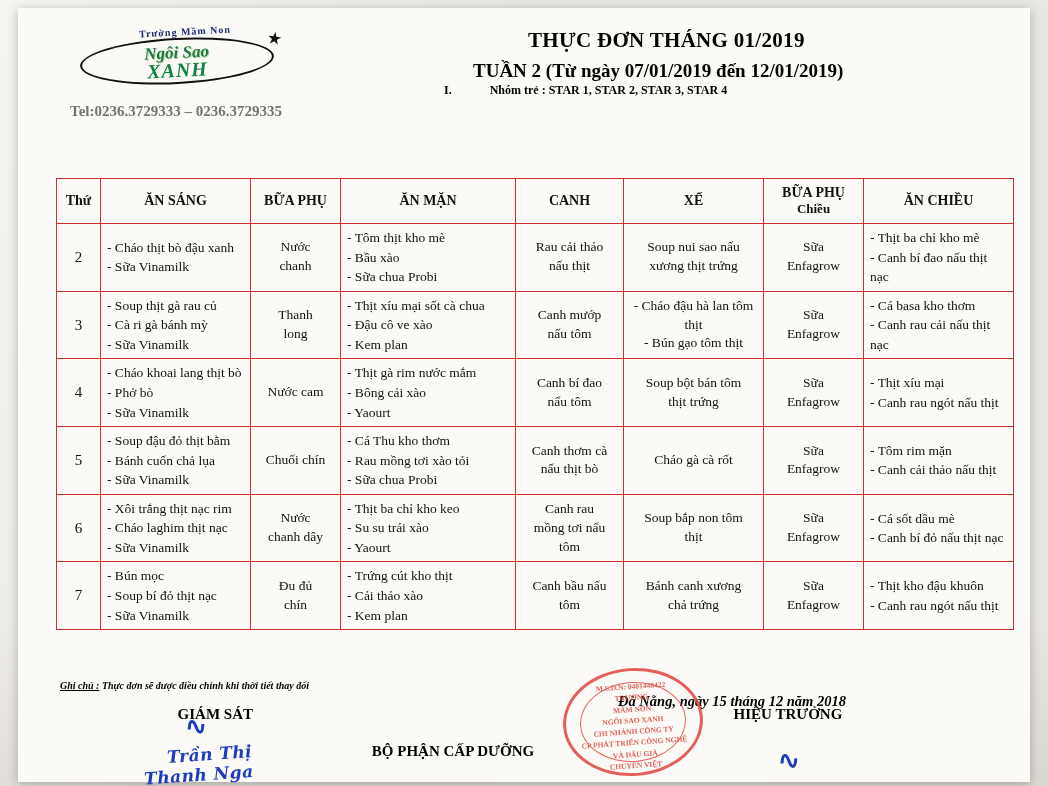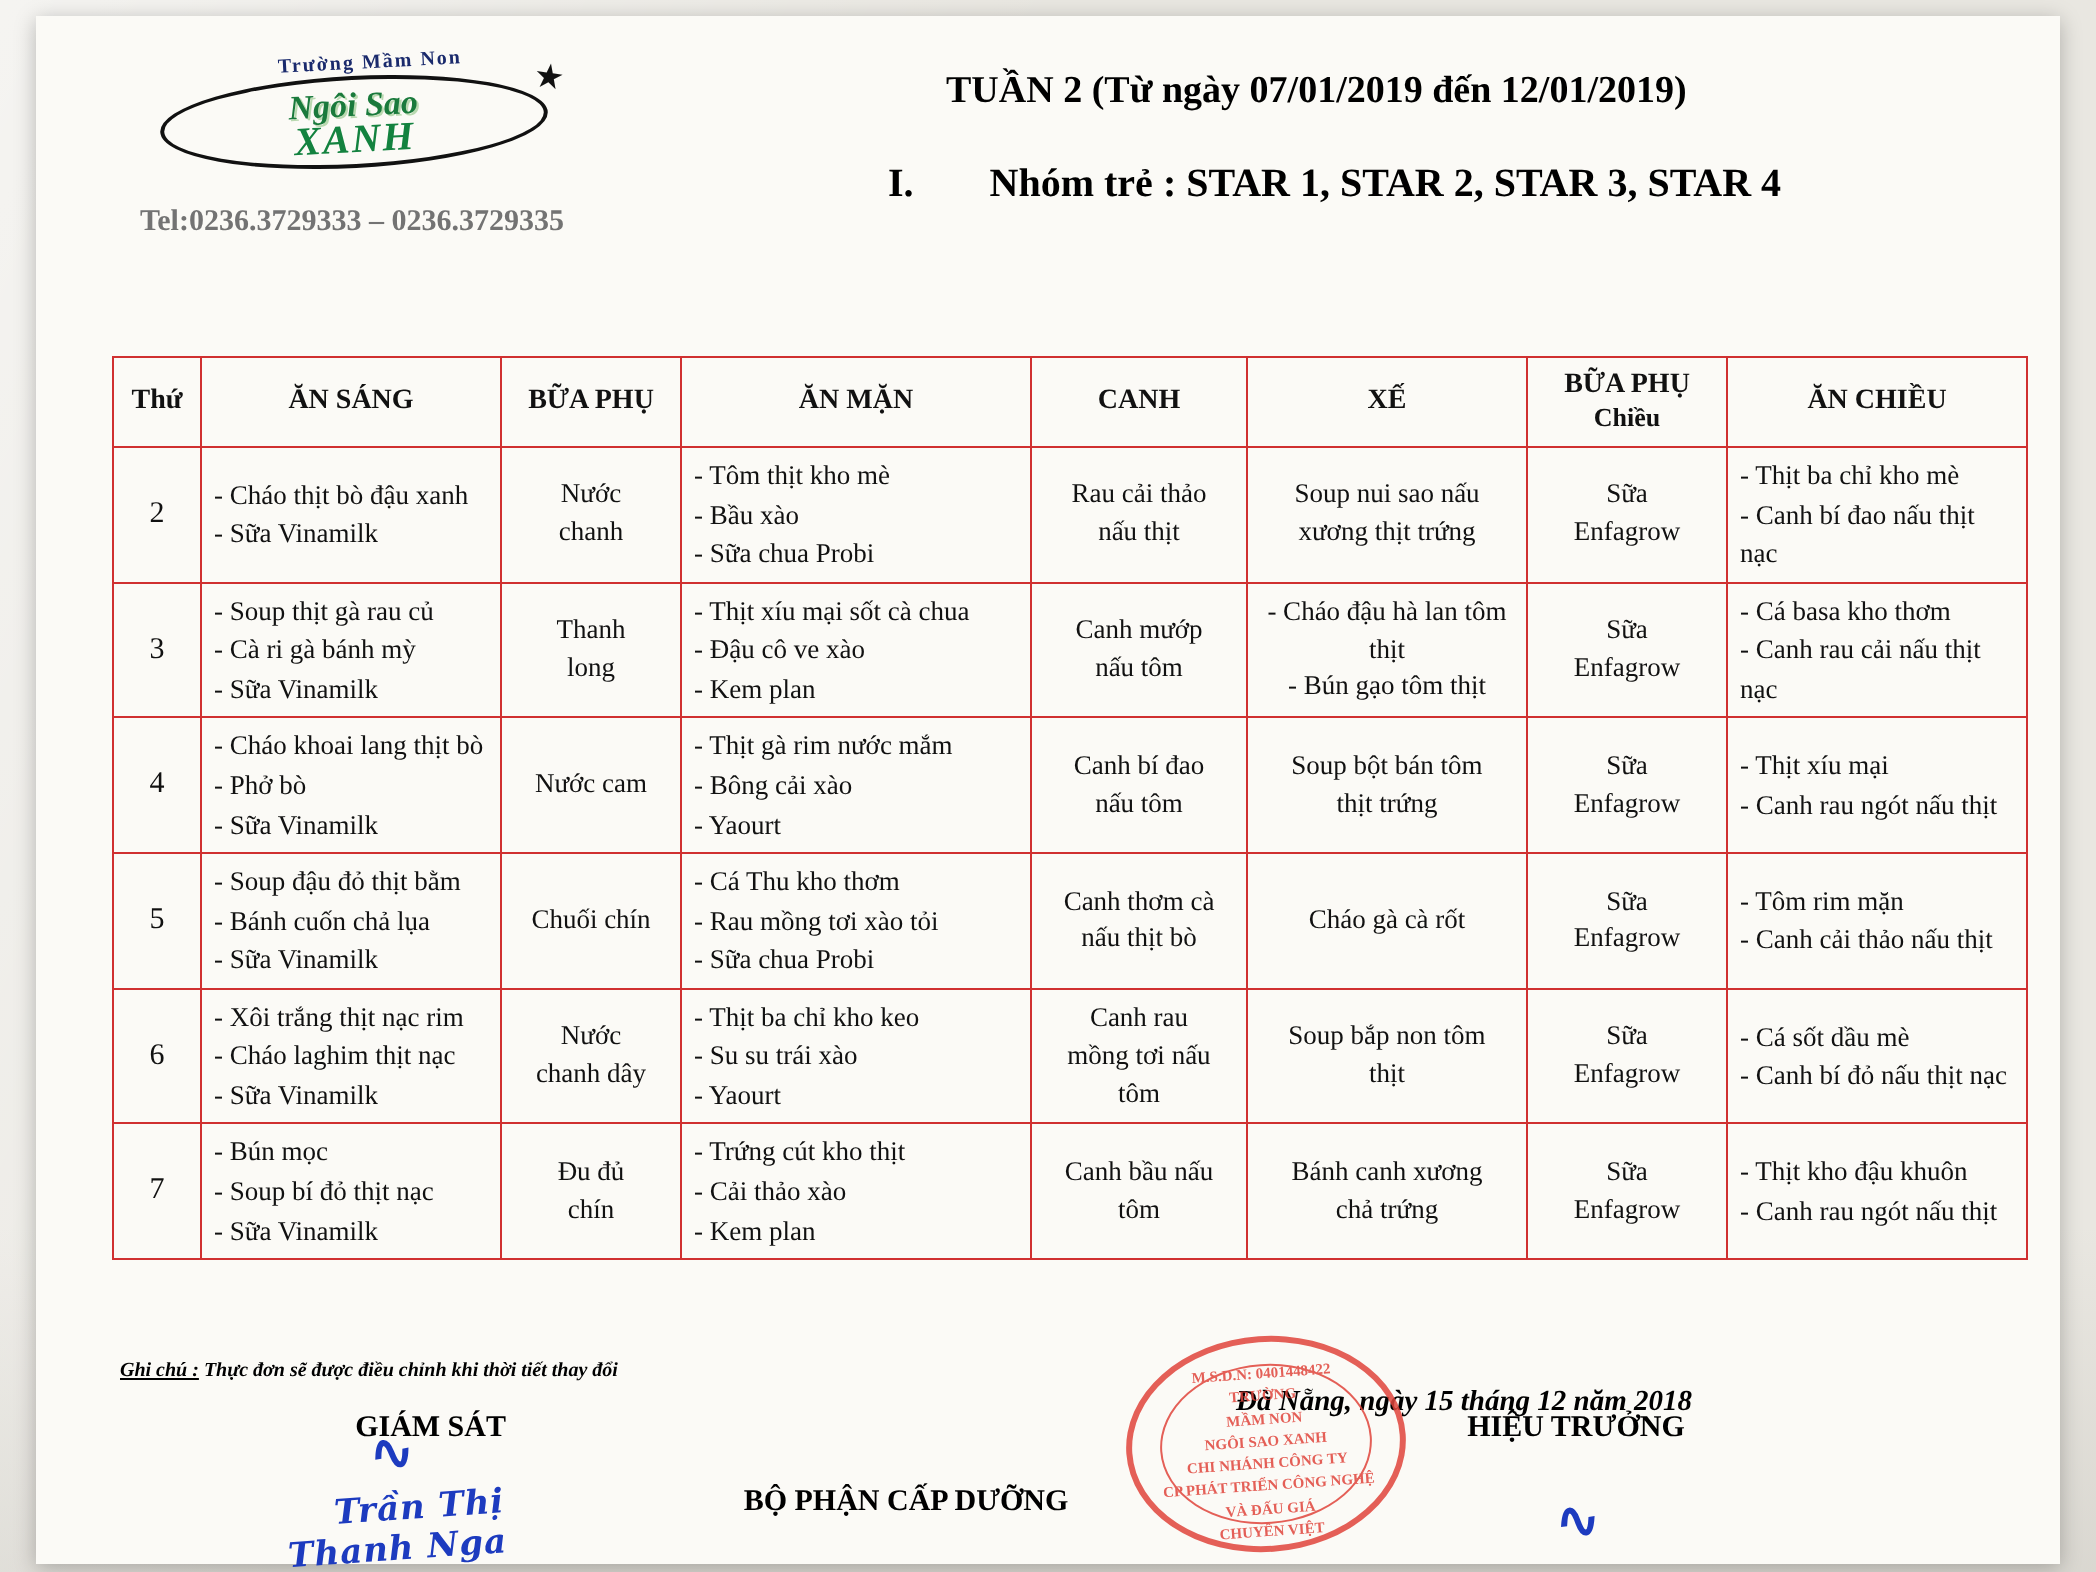--- a/index.html
+++ b/index.html
@@ -116,23 +116,23 @@
     letter-spacing: 0.3px;
     padding-left: 90px;
   }
   .t2 {
     font-size: 19px;
     font-weight: bold;
     margin-top: 7px;
     padding-left: 35px;
   }
   .t3 {
-    font-size: 20px;
-    font-weight: bold;
-    margin-top: 24px;
+    font-size: 12px;
+    font-weight: bold;
+    margin-top: 1px;
     padding-left: 6px;
   }
   .t3 .numeral {
     margin-right: 38px;
   }
   
   .menu-table {
     position: absolute;
     left: 38px;
     top: 128px;
@@ -276,20 +276,21 @@
         <div class="logo-top">Trường Mầm Non</div>
         <div class="logo-oval">
           <div class="logo-main">Ngôi Sao</div>
           <div class="logo-sub">XANH</div>
         </div>
         <span class="logo-star">★</span>
       </div>
       <div class="tel">Tel:0236.3729333 – 0236.3729335</div>
 
       <div class="title-block">
+        <div class="t1">THỰC ĐƠN THÁNG 01/2019</div>
         <div class="t2">TUẦN 2 (Từ ngày 07/01/2019 đến 12/01/2019)</div>
         <div class="t3">
           <span class="numeral">I.</span><span>Nhóm trẻ : STAR 1, STAR 2, STAR 3, STAR 4</span>
         </div>
       </div>
     </div>
 
     <table class="menu-table">
       <colgroup>
         <col class="col-day">

